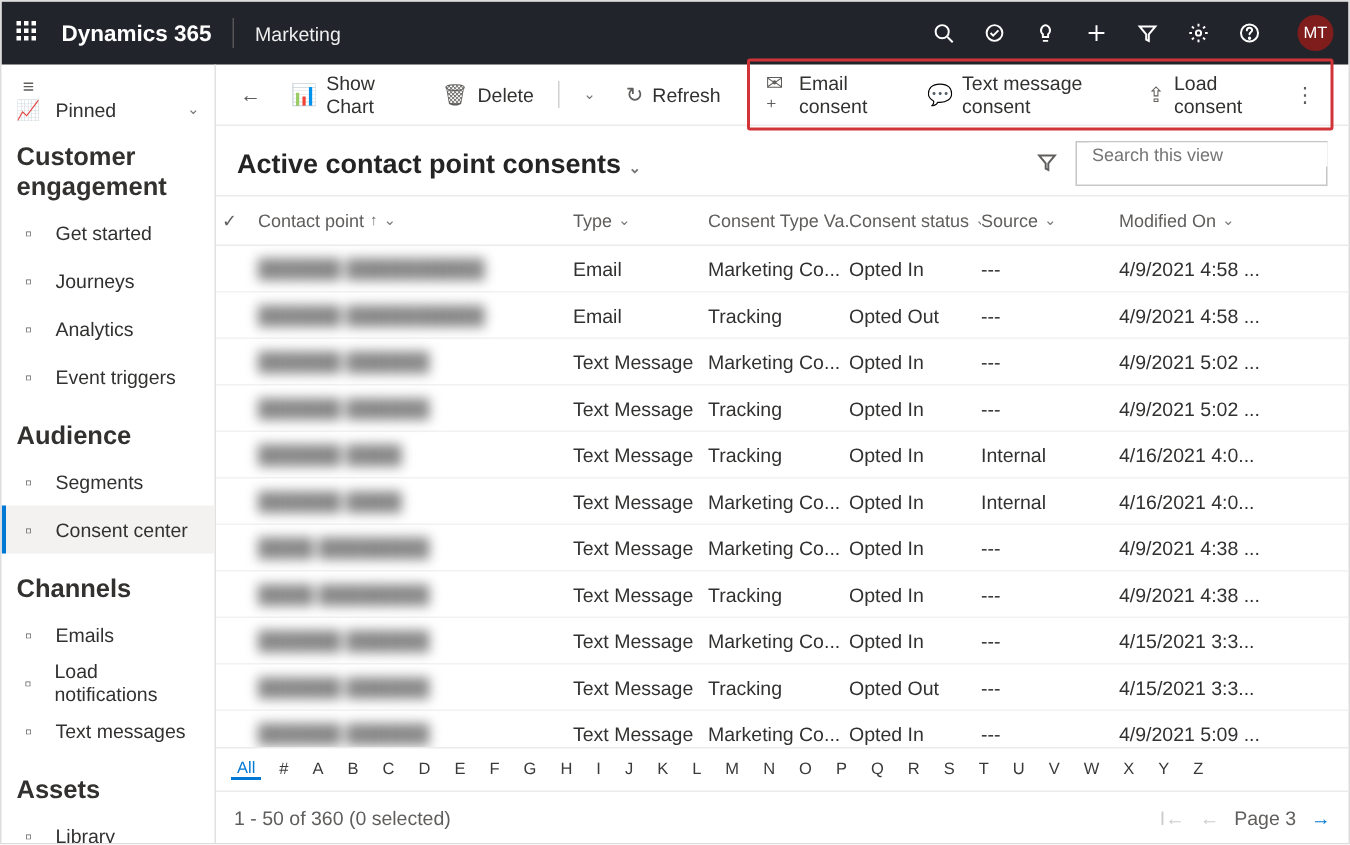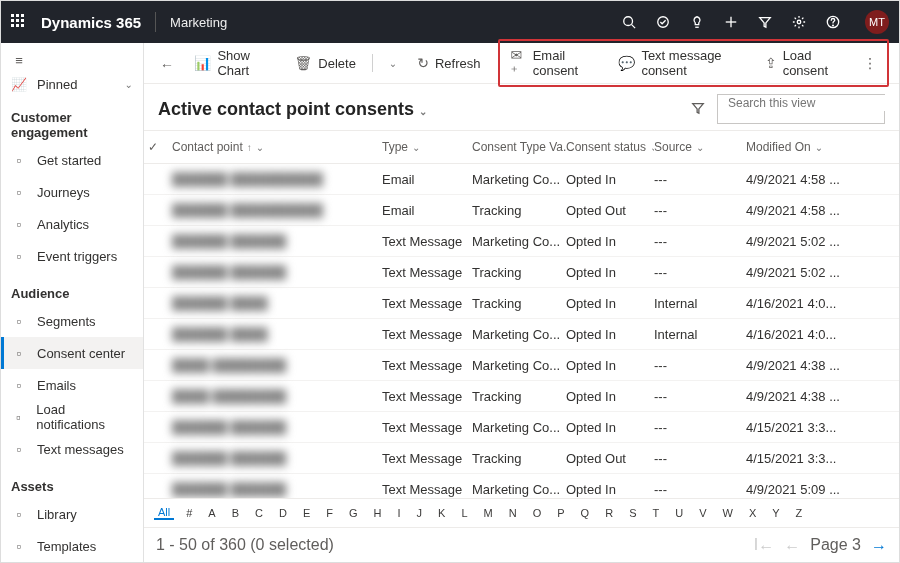--- a/index.html
+++ b/index.html
@@ -11,21 +11,21 @@
 .vert-sep{width:1px;height:20px;background:#555}
 .module{font-size:13px;color:#eee}
 .topbar-right{margin-left:auto;display:flex;align-items:center;gap:18px}
 .topbar-right .ticon{width:16px;height:16px;display:flex;align-items:center;justify-content:center;color:#fff;font-size:14px;cursor:pointer}
 .avatar{width:24px;height:24px;border-radius:50%;background:#7f1d1d;color:#fff;font-size:11px;display:flex;align-items:center;justify-content:center;margin-left:6px}
 .body{flex:1;display:flex;min-height:0}
 .sidebar{width:142px;border-right:1px solid #e1e1e1;display:flex;flex-direction:column;padding-top:6px;overflow:hidden;font-size:13px;color:#323130}
 .side-row{display:flex;align-items:center;height:32px;padding:0 10px;gap:10px;cursor:pointer}
 .side-row .sicon{width:16px;height:16px;color:#605e5c;font-size:13px;display:flex;align-items:center;justify-content:center}
 .side-row.pinned{justify-content:space-between}
-.side-head{padding:14px 10px 4px;font-weight:600;color:#323130;font-size:13px}
+.side-head{padding:14px 10px 4px;font-weight:600;color:#323130;font-size:17px}
 .side-row.active{background:#f3f2f1;border-left:3px solid #0078d4;padding-left:7px}
 .main{flex:1;display:flex;flex-direction:column;min-width:0}
 .cmdbar{height:40px;border-bottom:1px solid #edebe9;display:flex;align-items:center;padding:0 10px;gap:8px}
 .iconbtn{display:flex;align-items:center;gap:6px;padding:4px 6px;color:#323130;font-size:13px;cursor:pointer}
 .iconbtn .ci{color:#605e5c;font-size:14px}
 .hlbox{border:2px solid #d13438;border-radius:2px;display:flex;align-items:center;padding:2px 4px;gap:4px;margin-left:4px}
 .vsep{width:1px;height:18px;background:#d0d0d0;margin:0 2px}
 .view-header{display:flex;align-items:center;padding:10px 14px 6px;gap:10px}
 .view-title{font-size:18px;font-weight:700;color:#242424}
 .view-header .right{margin-left:auto;display:flex;align-items:center;gap:12px}
@@ -35,21 +35,21 @@
 .ghead,.grow{display:grid;grid-template-columns:24px 210px 90px 94px 88px 92px 120px;align-items:center;font-size:13px}
 .ghead{height:32px;color:#605e5c;font-size:12px;border-bottom:1px solid #edebe9;padding-left:4px}
 .ghead .cell{display:flex;align-items:center;gap:4px;cursor:pointer;white-space:nowrap;overflow:hidden}
 .grow{height:30px;border-bottom:1px solid #f3f2f1;padding-left:4px}
 .grow .cell{white-space:nowrap;overflow:hidden;text-overflow:ellipsis;color:#323130}
 .blur{filter:blur(4px);color:#888!important}
 .gridbody{overflow-y:auto;flex:1}
 .alpha{height:28px;border-top:1px solid #edebe9;display:flex;align-items:center;padding:0 10px;gap:8px;color:#3b3a39;font-size:11px}
 .alpha span{cursor:pointer;padding:0 4px}
 .alpha .sel{color:#0078d4;border-bottom:2px solid #0078d4}
-.footer{height:34px;border-top:1px solid #edebe9;display:flex;align-items:center;padding:0 12px;font-size:16px;color:#605e5c}
+.footer{height:34px;border-top:1px solid #edebe9;display:flex;align-items:center;padding:0 12px;font-size:13px;color:#605e5c}
 .footer .right{margin-left:auto;display:flex;align-items:center;gap:10px}
 .chev{font-size:10px;color:#777}
 svg{width:14px;height:14px;stroke:currentColor;fill:none;stroke-width:1.5}
 </style>
 </head>
 <body>
 
 <div class="app">
   <div class="topbar">
     <div class="waffle">
@@ -145,20 +145,21 @@
           </div>
           <div class="side-head">Audience</div>
           <div class="side-row">
             <span class="sicon">▫</span>
             <span>Segments</span>
           </div>
           <div class="side-row active">
             <span class="sicon">▫</span>
             <span>Consent center</span>
           </div>
+          <div class="side-head">Channels</div>
           <div class="side-row">
             <span class="sicon">▫</span>
             <span>Emails</span>
           </div>
           <div class="side-row">
             <span class="sicon">▫</span>
             <span>Load notifications</span>
           </div>
           <div class="side-row">
             <span class="sicon">▫</span>

